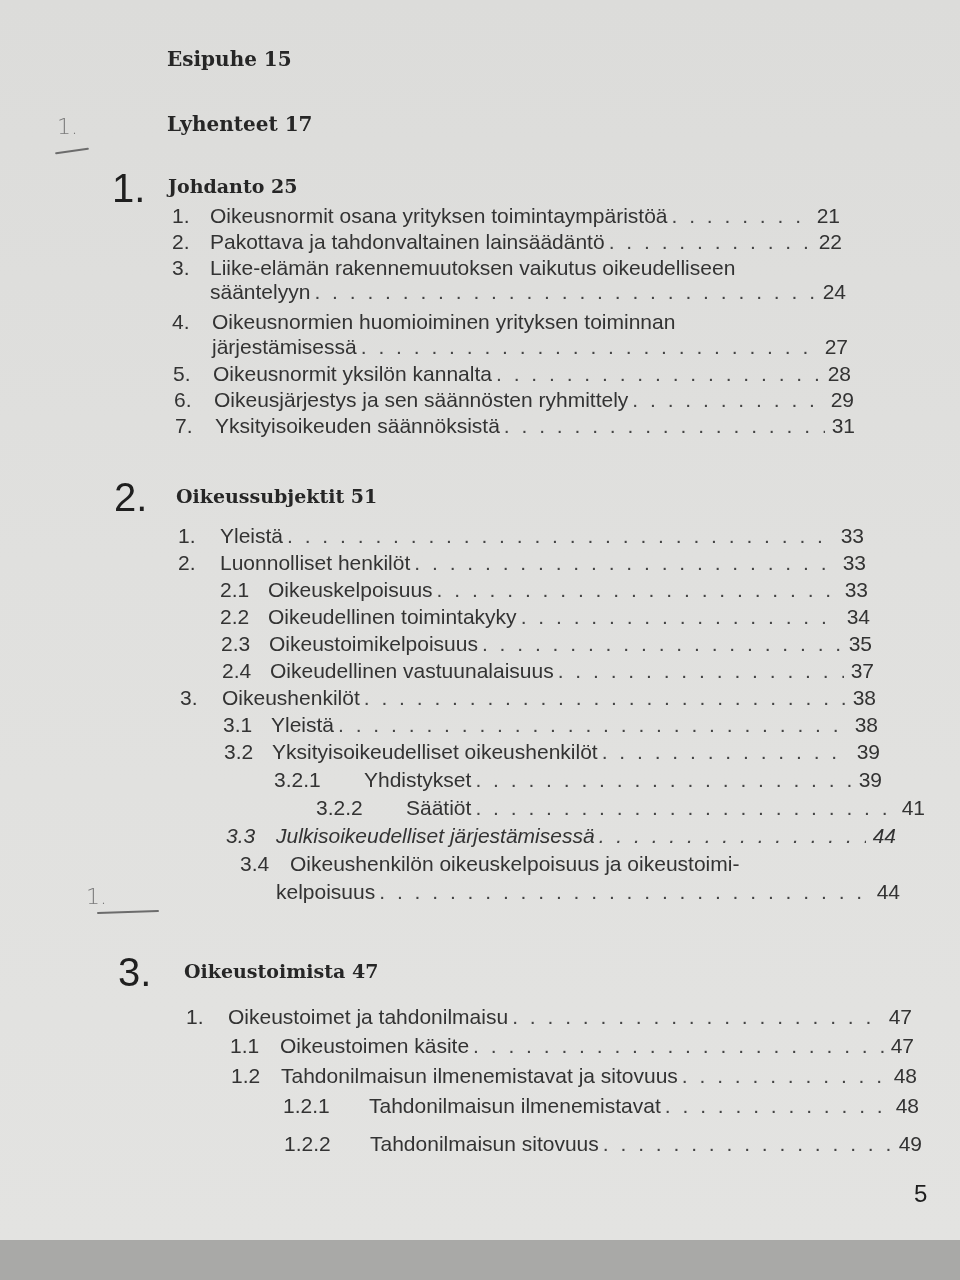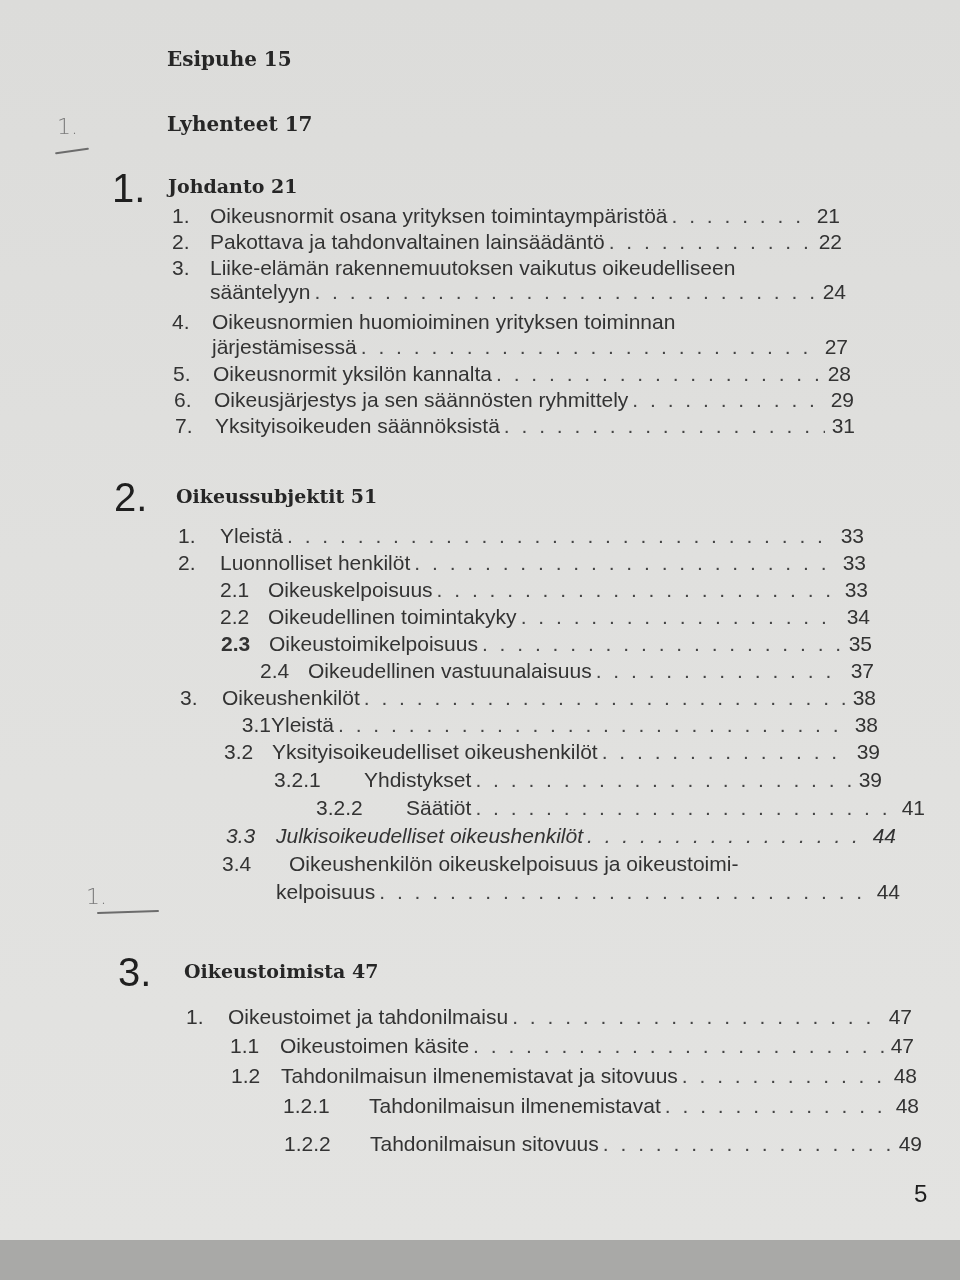--- a/index.html
+++ b/index.html
@@ -67,21 +67,21 @@
   <div class="front-entry" style="top:47px;">Esipuhe 15</div>
   <div class="front-entry" style="top:112px;">Lyhenteet 17</div>
 
   <div class="handwritten" style="left:57px;top:114px;">1.</div>
   <div class="hw-underline" style="left:55px;top:150px;width:34px;transform:rotate(-8deg);"></div>
   <div class="handwritten" style="left:86px;top:884px;">1.</div>
   <div class="hw-underline" style="left:97px;top:911px;width:62px;transform:rotate(-2deg);"></div>
 
   <div class="chapter" style="left:112px;top:188px;">
     <span class="ch-num" style="left:0;">1.</span>
-    <span class="ch-title" style="left:56px;top:-13px;">Johdanto 21</span>
+    <span class="ch-title" style="left:56px;top:-13px;">Johdanto 25</span>
   </div>
 
   <div class="toc-line" style="left:172px;top:204px;width:668px;">
     <span class="num" style="width:38px;">1.</span>
     <span class="title">Oikeusnormit osana yrityksen toimintaympäristöä</span>
     <span class="leader"></span>
     <span class="page-no">21</span>
   </div>
   <div class="toc-line" style="left:172px;top:230px;width:670px;">
     <span class="num" style="width:38px;">2.</span>
@@ -149,39 +149,39 @@
     <span class="leader"></span>
     <span class="page-no">33</span>
   </div>
   <div class="toc-line" style="left:220px;top:605px;width:650px;">
     <span class="num" style="width:48px;">2.2</span>
     <span class="title">Oikeudellinen toimintakyky</span>
     <span class="leader"></span>
     <span class="page-no">34</span>
   </div>
   <div class="toc-line" style="left:221px;top:632px;width:651px;">
-    <span class="num" style="width:48px;font-weight:bold;">2.3</span>
+    <span class="num" style="width:48px;">2.3</span>
     <span class="title">Oikeustoimikelpoisuus</span>
     <span class="leader"></span>
     <span class="page-no">35</span>
   </div>
   <div class="toc-line" style="left:222px;top:659px;width:652px;">
-    <span class="num" style="width:48px;margin-left:38px;">2.4</span>
+    <span class="num" style="width:48px;">2.4</span>
     <span class="title">Oikeudellinen vastuunalaisuus</span>
     <span class="leader"></span>
     <span class="page-no">37</span>
   </div>
   <div class="toc-line" style="left:180px;top:686px;width:696px;">
     <span class="num" style="width:42px;">3.</span>
     <span class="title">Oikeushenkilöt</span>
     <span class="leader"></span>
     <span class="page-no">38</span>
   </div>
   <div class="toc-line" style="left:223px;top:713px;width:655px;">
-    <span class="num" style="width:48px;text-align:right;">3.1</span>
+    <span class="num" style="width:48px;">3.1</span>
     <span class="title">Yleistä</span>
     <span class="leader"></span>
     <span class="page-no">38</span>
   </div>
   <div class="toc-line" style="left:224px;top:740px;width:656px;">
     <span class="num" style="width:48px;">3.2</span>
     <span class="title">Yksityisoikeudelliset oikeushenkilöt</span>
     <span class="leader"></span>
     <span class="page-no">39</span>
   </div>
@@ -192,25 +192,25 @@
     <span class="page-no">39</span>
   </div>
   <div class="toc-line" style="left:275px;top:796px;width:609px;margin-left:41px;">
     <span class="num" style="width:90px;">3.2.2</span>
     <span class="title">Säätiöt</span>
     <span class="leader"></span>
     <span class="page-no">41</span>
   </div>
   <div class="toc-line" style="left:226px;top:824px;width:670px;font-style:italic;">
     <span class="num" style="width:50px;">3.3</span>
-    <span class="title">Julkisoikeudelliset oikeushenkilöt</span>
+    <span class="title">Julkisoikeudelliset järjestämisessä</span>
     <span class="leader"></span>
     <span class="page-no">44</span>
   </div>
-  <div class="toc-line" style="left:222px;top:852px;width:670px;gap:17px;">
+  <div class="toc-line" style="left:240px;top:852px;width:670px;">
     <span class="num" style="width:50px;">3.4</span>
     <span class="title">Oikeushenkilön oikeuskelpoisuus ja oikeustoimi-</span>
   </div>
   <div class="toc-line" style="left:276px;top:880px;width:624px;">
     <span class="title">kelpoisuus</span>
     <span class="leader"></span>
     <span class="page-no">44</span>
   </div>
 
   <div class="chapter" style="left:118px;top:972px;">

